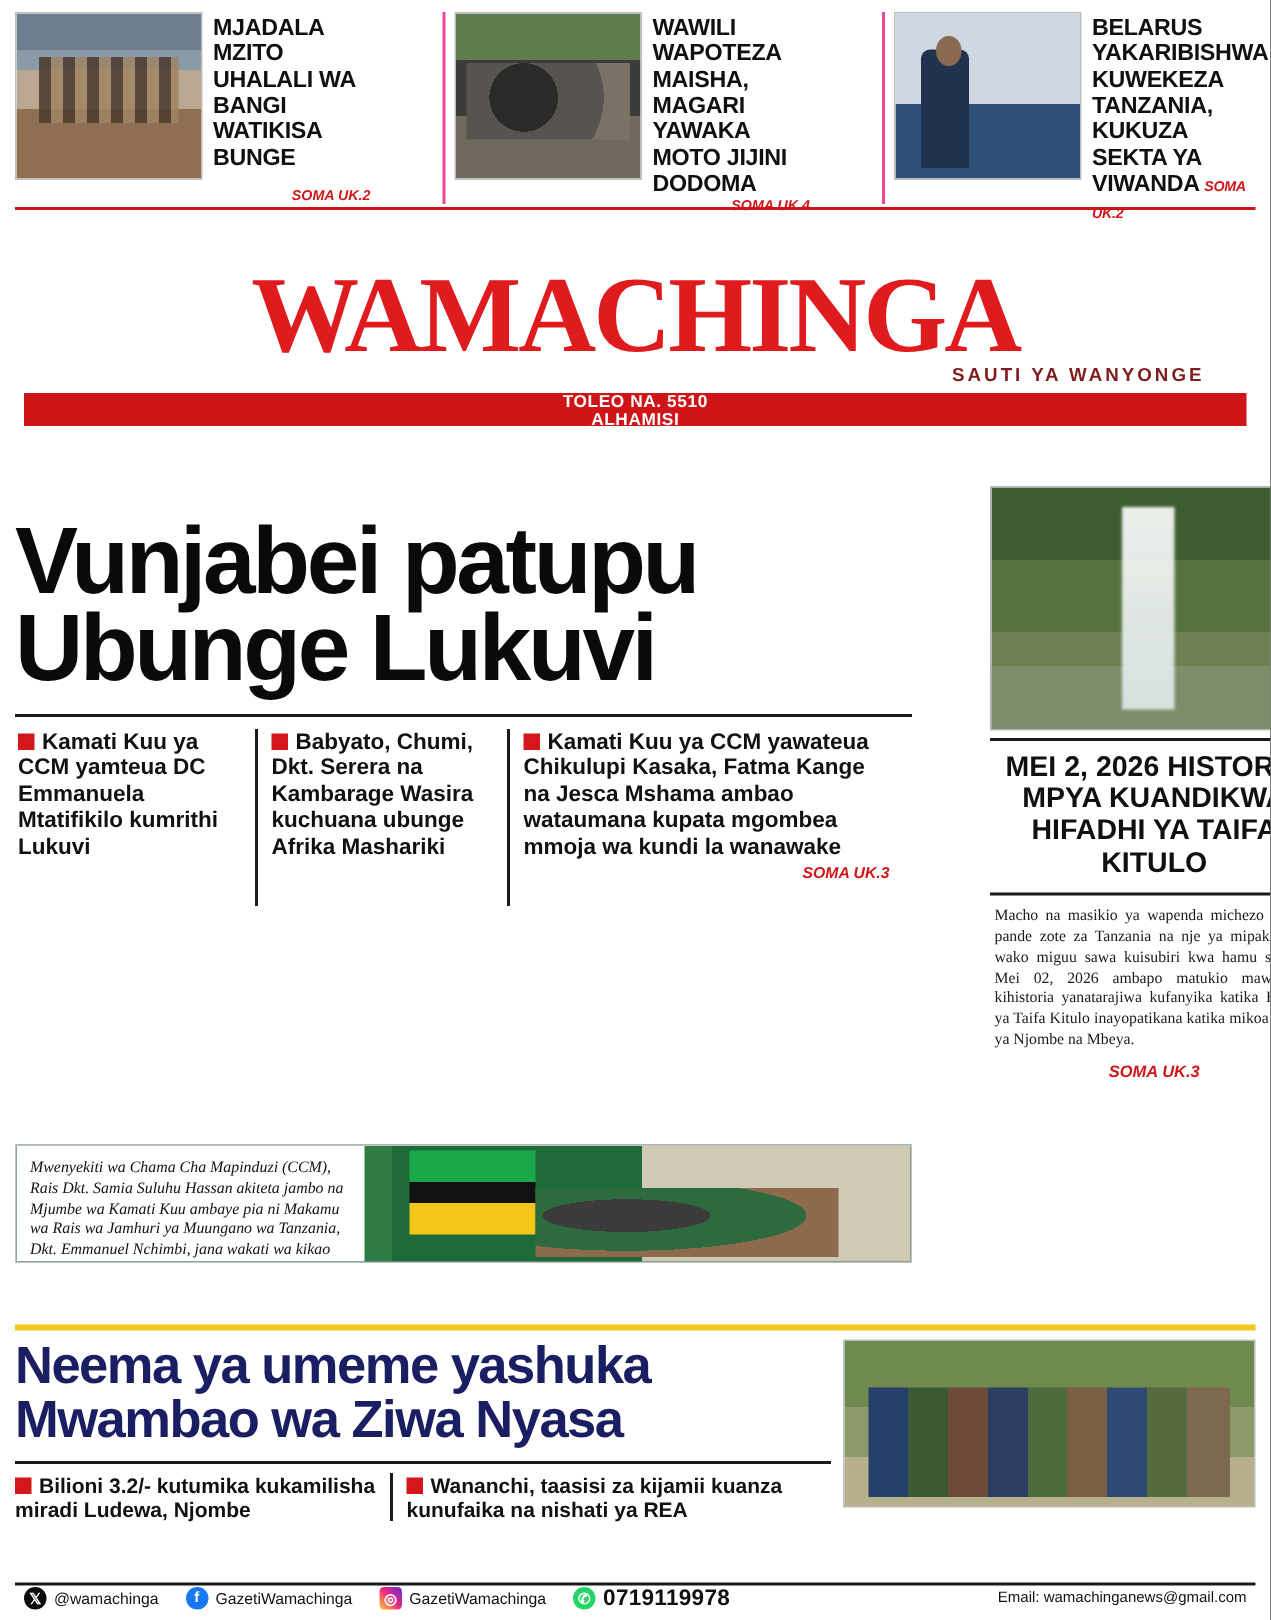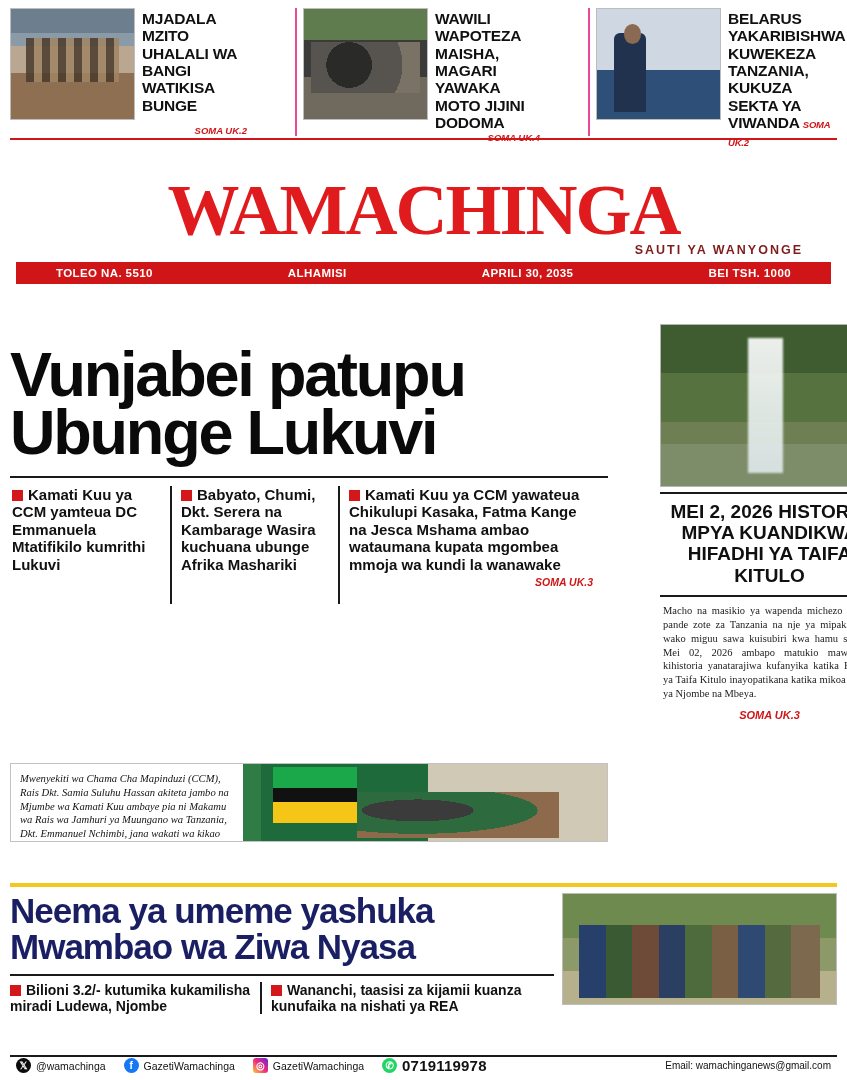--- a/index.html
+++ b/index.html
@@ -130,20 +130,21 @@
     background: #cf1517;
     color: #fff;
     height: 22px;
     display: flex;
     align-items: center;
     justify-content: space-between;
     padding: 0 40px;
     font-size: 11.5px;
     font-weight: bold;
     letter-spacing: 0.4px;
+    flex-direction: column;
   }
 
   
   .body-wrap {
     display: flex;
     margin-top: 6px;
     gap: 8px;
     flex: none;
   }
   .left-col { width: 598px; flex: none; margin-top: 16px; }

